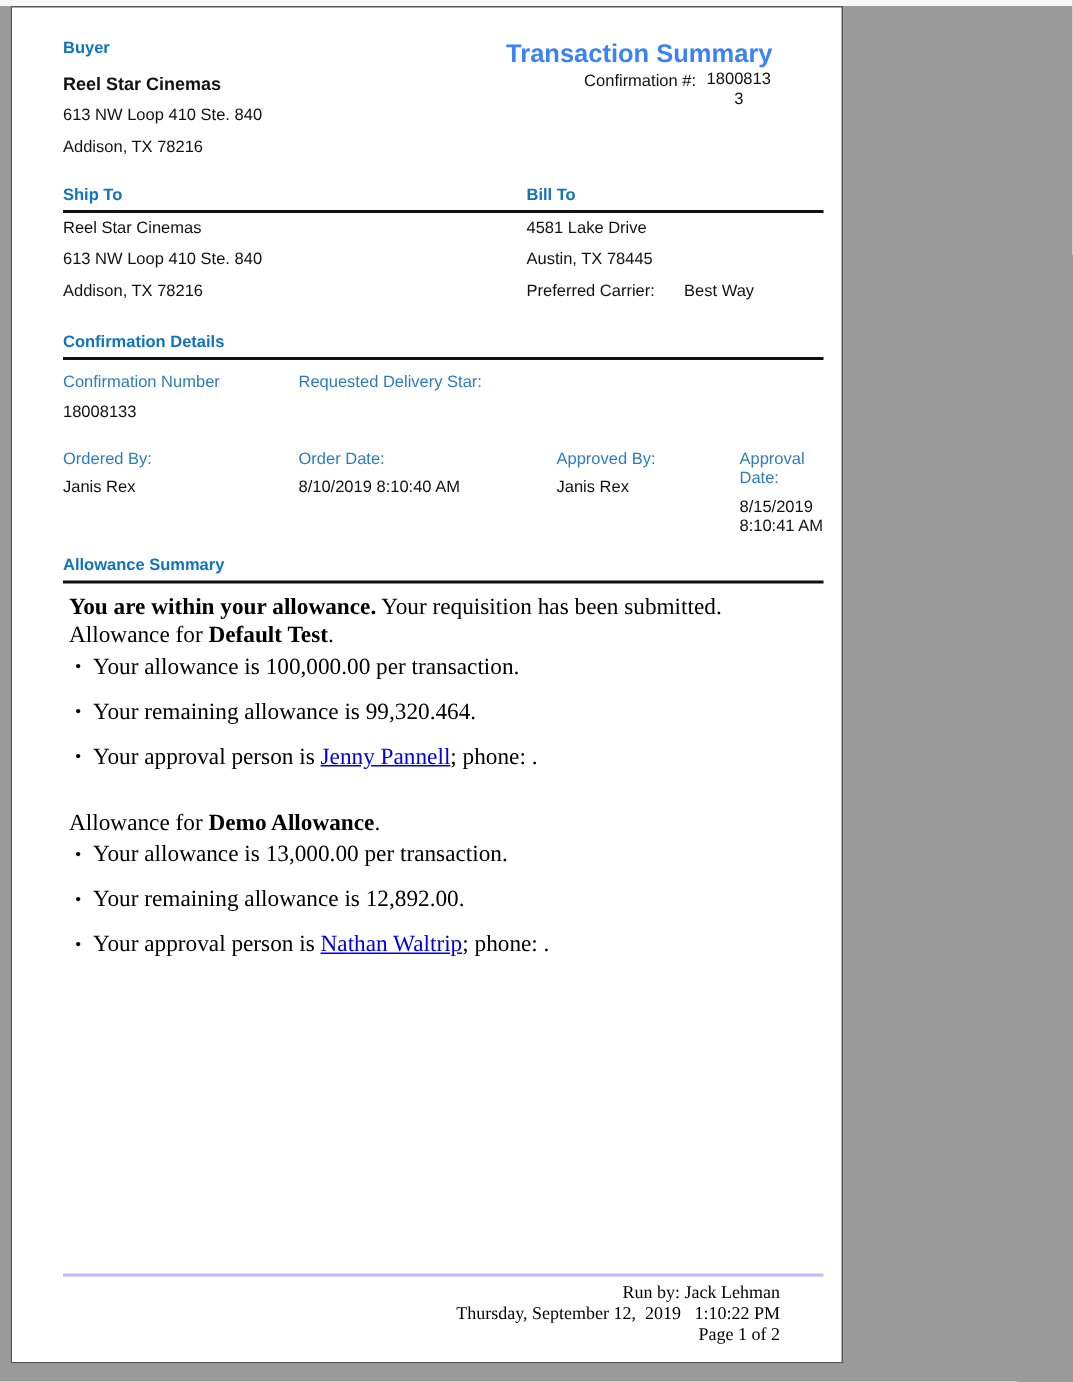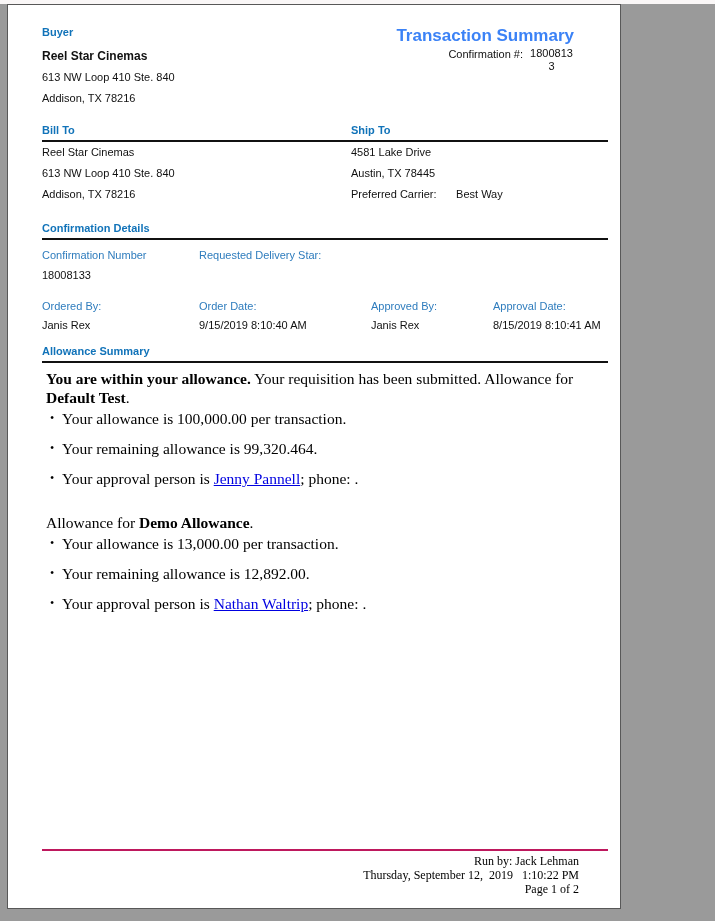--- a/index.html
+++ b/index.html
@@ -12,21 +12,21 @@
   body{
     width:715px;height:921px;
     background:#9a9a9a;
     font-family:"Liberation Sans",sans-serif;
     overflow:hidden;
   }
   .top-strip{height:4px;background:#faf7f7;}
   .page{
     position:relative;
     margin-left:7px;
-    width:614px;height:905px;
+    width:555px;height:905px;
     background:#ffffff;
     border:1px solid #585858;
   }
   .content{padding:21px 12px 0 34px;}
 
   
   .header{display:flex;align-items:flex-start;}
   .buyer-label{color:var(--section-heading);font-weight:bold;font-size:11px;line-height:13px;margin-bottom:11px;}
   .buyer-name{font-weight:bold;font-size:12px;line-height:13px;margin-bottom:8px;color:#111;}
   .addr-line{font-size:11px;line-height:13px;margin-bottom:8px;color:#111;}
@@ -61,21 +61,21 @@
   .intro-2{margin-top:25px;}
   .bullet-row{display:flex;margin-top:11px;}
   .bullet-row.first{margin-top:2px;}
   .bullet{width:16px;flex:0 0 16px;font-size:12px;padding-left:4px;}
   a.person-link{color:var(--link);text-decoration:underline;}
   b{font-weight:bold;}
 
   
   .footer{
     position:absolute;left:34px;right:12px;bottom:12px;
-    border-top:2px solid #be185d;
+    border-top:2px solid #c4b5fd;
     text-align:right;padding:3px 29px 0 0;
     font-family:"Liberation Serif",serif;font-size:12px;line-height:14px;color:#000;
   }
   .footer-date{white-space:pre;}
 </style>
 </head>
 <body>
 
 <div class="top-strip"></div>
 
@@ -93,22 +93,22 @@
         <div class="report-title">Transaction Summary</div>
         <div class="conf-row">
           <div class="conf-label">Confirmation #:</div>
           <div class="conf-value">18008133</div>
         </div>
       </div>
     </div>
 
     <div class="bill-ship">
       <div class="two-col">
+        <div class="section-heading">Ship To</div>
         <div class="section-heading">Bill To</div>
-        <div class="section-heading">Ship To</div>
       </div>
       <div class="rule"></div>
       <div class="two-col addr-block">
         <div>
           <div class="addr-line">Reel Star Cinemas</div>
           <div class="addr-line">613 NW Loop 410 Ste. 840</div>
           <div class="addr-line">Addison, TX 78216</div>
         </div>
         <div>
           <div class="addr-line">4581 Lake Drive</div>
@@ -134,21 +134,21 @@
           <div class="field-value"></div>
         </div>
       </div>
       <div class="cd-grid-2">
         <div>
           <div class="field-label">Ordered By:</div>
           <div class="field-value">Janis Rex</div>
         </div>
         <div>
           <div class="field-label">Order Date:</div>
-          <div class="field-value">9/15/2019 8:10:40 AM</div>
+          <div class="field-value">8/10/2019 8:10:40 AM</div>
         </div>
         <div>
           <div class="field-label">Approved By:</div>
           <div class="field-value">Janis Rex</div>
         </div>
         <div>
           <div class="field-label">Approval Date:</div>
           <div class="field-value">8/15/2019 8:10:41 AM</div>
         </div>
       </div>

